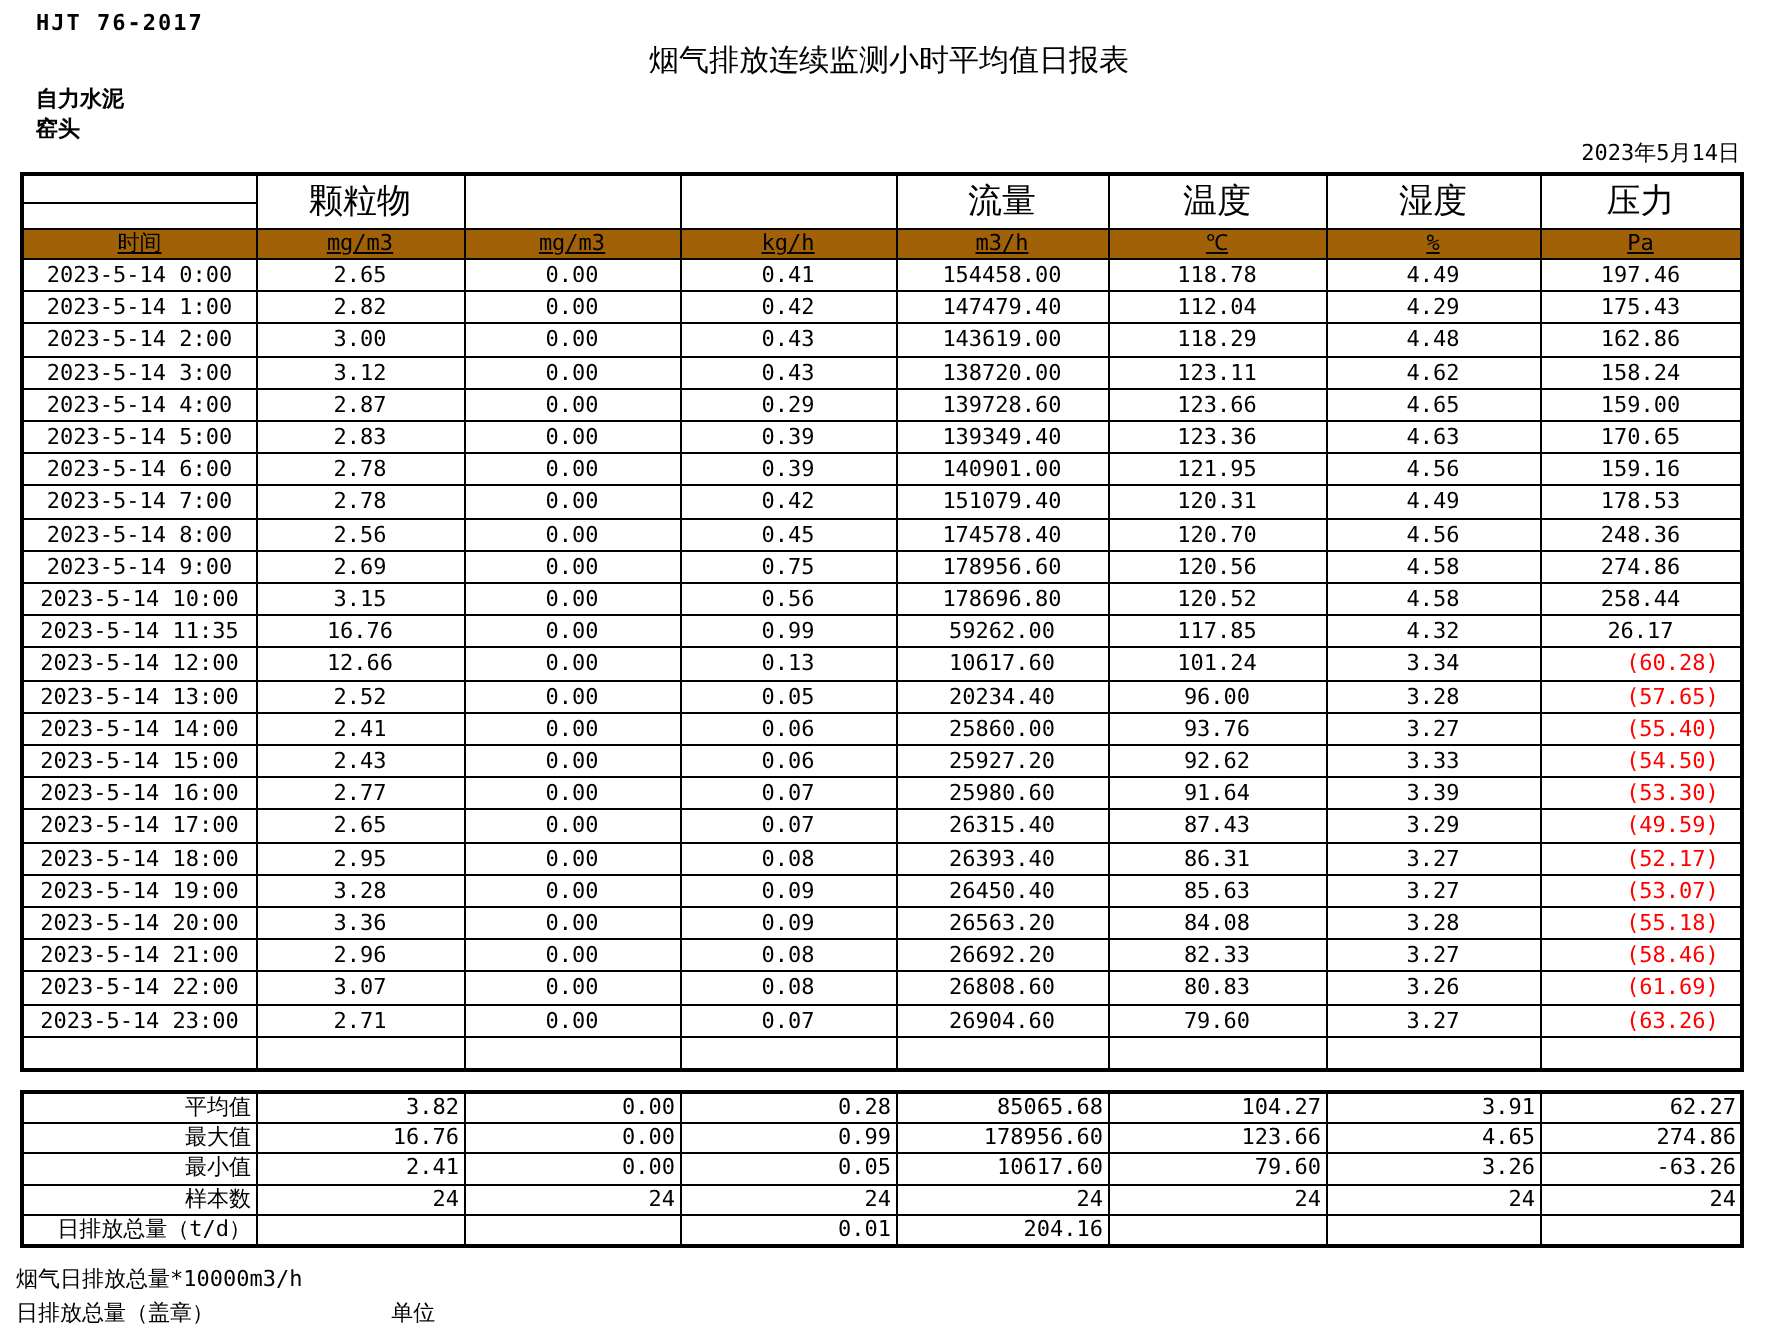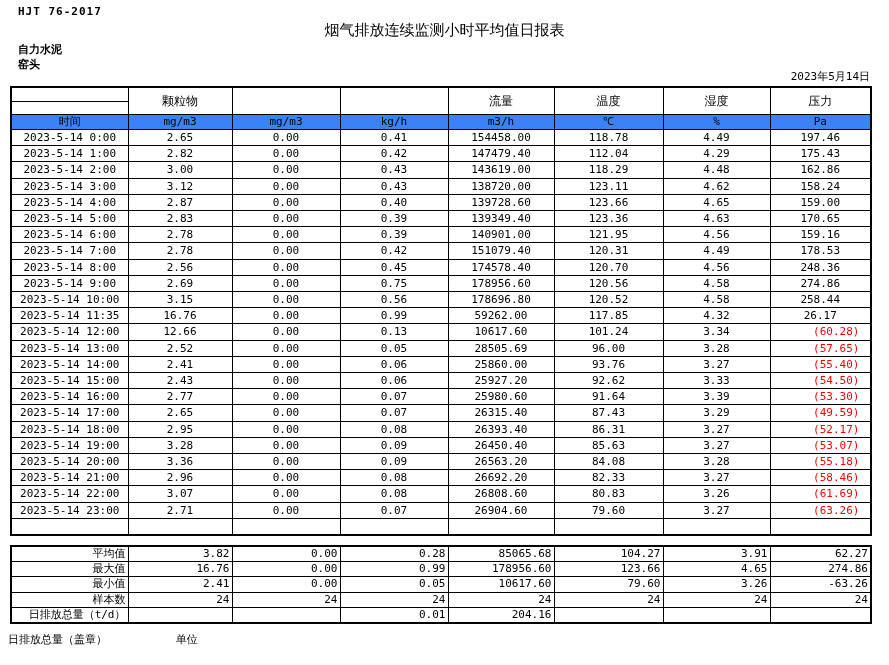--- a/index.html
+++ b/index.html
@@ -13,31 +13,31 @@
   .std-code{position:absolute;left:18px;top:5px;font-size:11px;font-weight:bold;letter-spacing:1px;}
   .rpt-title{position:absolute;left:0;right:0;top:21px;text-align:center;font-size:15px;font-weight:normal;}
   .company{position:absolute;left:18px;top:42px;font-size:11px;font-weight:bold;}
   .unit-name{position:absolute;left:18px;top:57px;font-size:11px;font-weight:bold;}
   .rpt-date{position:absolute;right:19px;top:69px;font-size:11px;}
   
   table{border-collapse:collapse;table-layout:fixed;width:860px;margin-left:10px;}
   table{border:2px solid #000;}
   td{border:1px solid #000;font-size:11px;text-align:center;padding:0 2px;overflow:hidden;white-space:nowrap;height:15.2px;line-height:15.2px;}
   .hdr-split td{height:12px;line-height:12px;}
-  .hdr-group td{font-size:12px;}
-  .unit-row td{background:#3b82f6;height:14px;line-height:14px;}
+  .hdr-group td{font-size:17px;}
+  .unit-row td{background:#a16207;height:14px;line-height:14px;text-decoration:underline;}
   .neg{color:#ff0000;padding-left:34px;}
   .empty-row td{height:15.2px;}
   .summary-tbl{margin-top:9px;}
   .summary-tbl td{height:14.2px;line-height:14.2px;text-align:right;}
   .label-left{text-align:left;padding-left:6px;}
   
   .page-footer{margin:8px 0 0 8px;font-size:11px;}
   .page-footer .line{margin-bottom:2px;}
-  .stamp-unit{margin-left:62px;}
+  .stamp-unit{margin-left:82px;}
 </style>
 </head>
 <body>
 
 <div class="page-header">
   <div class="std-code">HJT 76-2017</div>
   <div class="rpt-title">烟气排放连续监测小时平均值日报表</div>
   <div class="company">自力水泥</div>
   <div class="unit-name">窑头</div>
   <div class="rpt-date">2023年5月14日</div>
@@ -117,21 +117,21 @@
         <td>0.43</td>
         <td>138720.00</td>
         <td>123.11</td>
         <td>4.62</td>
         <td>158.24</td>
       </tr>
       <tr>
         <td>2023-5-14 4:00</td>
         <td>2.87</td>
         <td>0.00</td>
-        <td>0.40</td>
+        <td>0.29</td>
         <td>139728.60</td>
         <td>123.66</td>
         <td>4.65</td>
         <td>159.00</td>
       </tr>
       <tr>
         <td>2023-5-14 5:00</td>
         <td>2.83</td>
         <td>0.00</td>
         <td>0.39</td>
@@ -208,21 +208,21 @@
         <td>10617.60</td>
         <td>101.24</td>
         <td>3.34</td>
         <td class="neg">(60.28)</td>
       </tr>
       <tr>
         <td>2023-5-14 13:00</td>
         <td>2.52</td>
         <td>0.00</td>
         <td>0.05</td>
-        <td>28505.69</td>
+        <td>20234.40</td>
         <td>96.00</td>
         <td>3.28</td>
         <td class="neg">(57.65)</td>
       </tr>
       <tr>
         <td>2023-5-14 14:00</td>
         <td>2.41</td>
         <td>0.00</td>
         <td>0.06</td>
         <td>25860.00</td>
@@ -392,17 +392,18 @@
         <td>0.01</td>
         <td>204.16</td>
         <td></td>
         <td></td>
         <td></td>
       </tr>
     </tbody>
 </table>
 
 <div class="page-footer">
+  <div class="line">烟气日排放总量*10000m3/h</div>
   <div class="line">
     <span>日排放总量（盖章）</span>
     <span class="stamp-unit">单位</span>
   </div>
 </div>
 
 </body></html>

